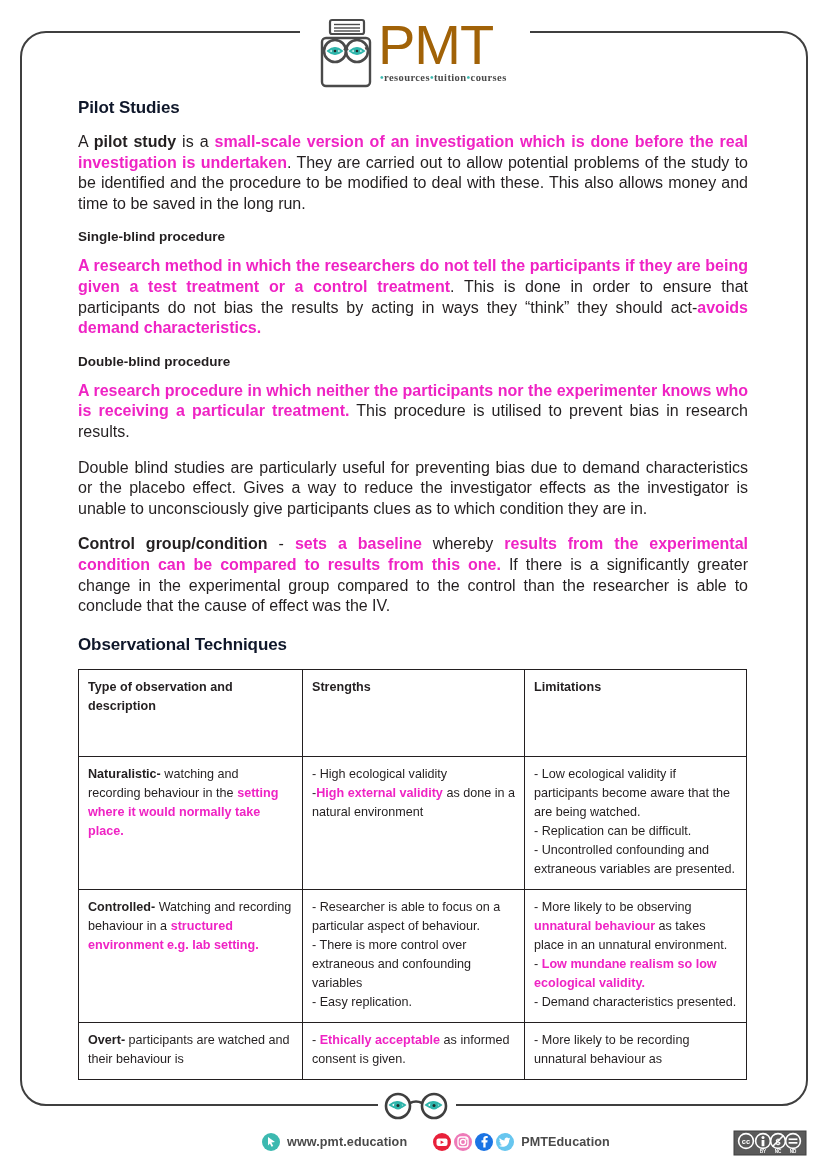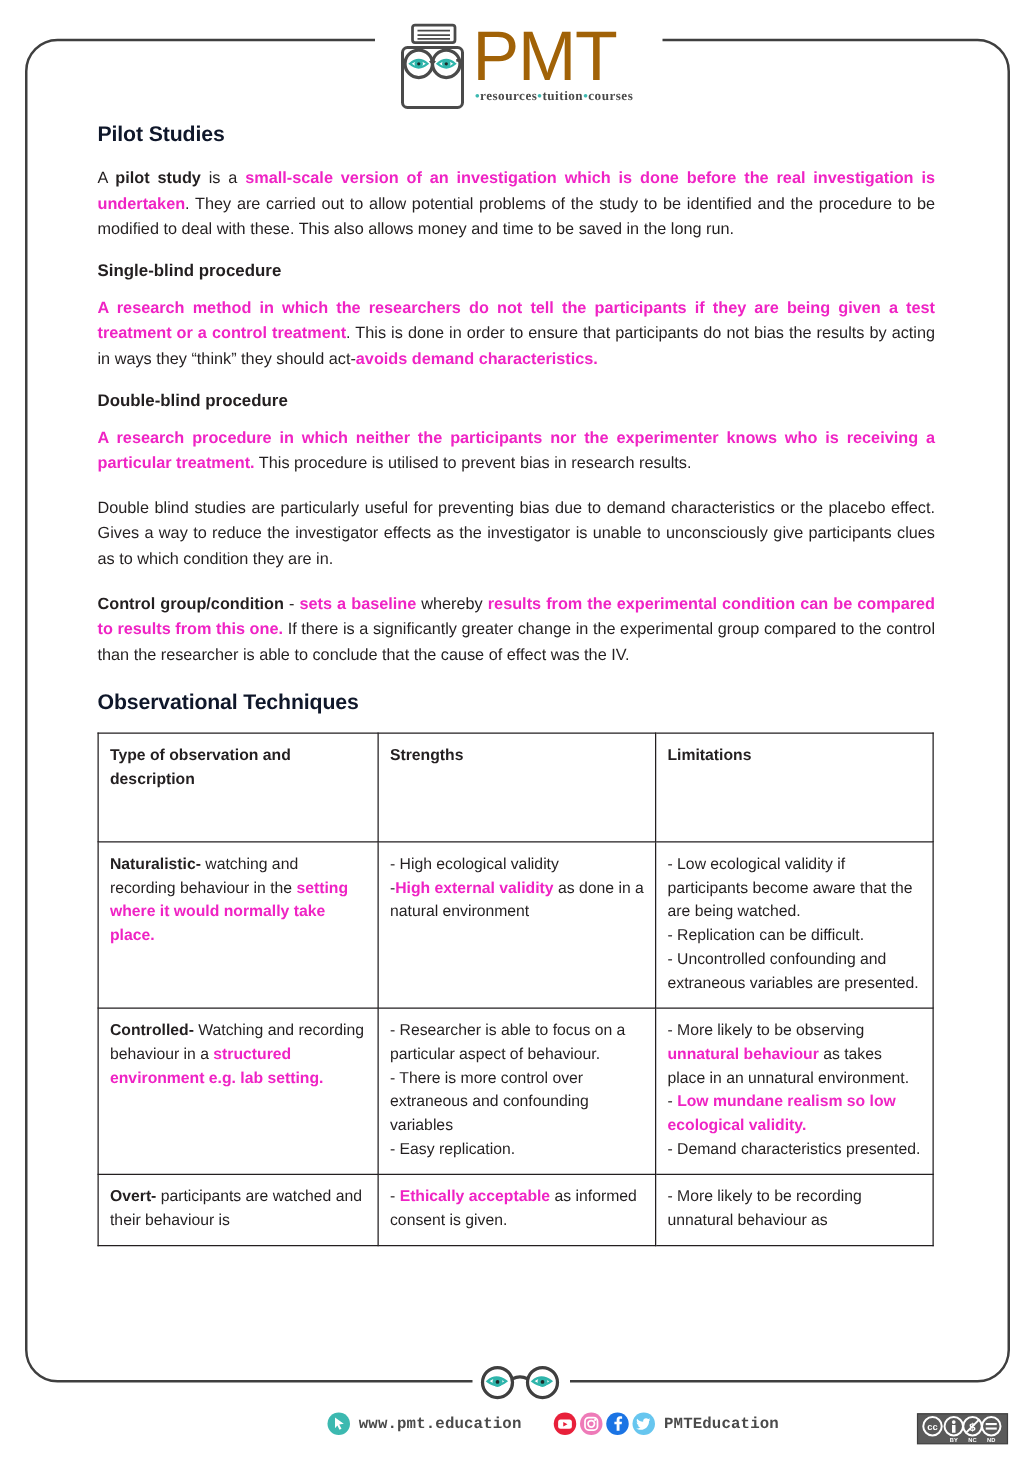--- a/index.html
+++ b/index.html
@@ -79,21 +79,21 @@
     color: #0f172a;
     letter-spacing: -.1px;
   }
   h2.sub-title {
     font-size: 13.5px;
     font-weight: bold;
     margin: 0 0 12px 0;
     color: #231f20;
   }
   p.body {
-    font-size: 13px;
+    font-size: 16px;
     line-height: 20.6px;
     margin: 0 0 15px 0;
     text-align: justify;
     color: #231f20;
   }
   p.body.last { margin-bottom: 18px; }
   .pink { color: #ef23c4; font-weight: bold; }
   .bold { font-weight: bold; }
 
   
@@ -128,24 +128,23 @@
     width: 76px; height: 30px;
   }
   #footer-row {
     position: absolute;
     left: 0; top: 1130px;
     width: 828px; height: 26px;
   }
   #footer-center {
     position: absolute;
     left: 262px; top: 0;
-    display: flex; align-items: flex-start;
+    display: flex; align-items: center;
     gap: 26px;
     height: 24px;
-    font-family: Liberation Mono, monospace;
   }
   .f-group { display: flex; align-items: center; gap: 7px; }
   .f-text {
     font-size: 12.6px;
     font-weight: bold;
     color: #4a4a4a;
     letter-spacing: .1px;
     white-space: nowrap;
   }
   .soc {

